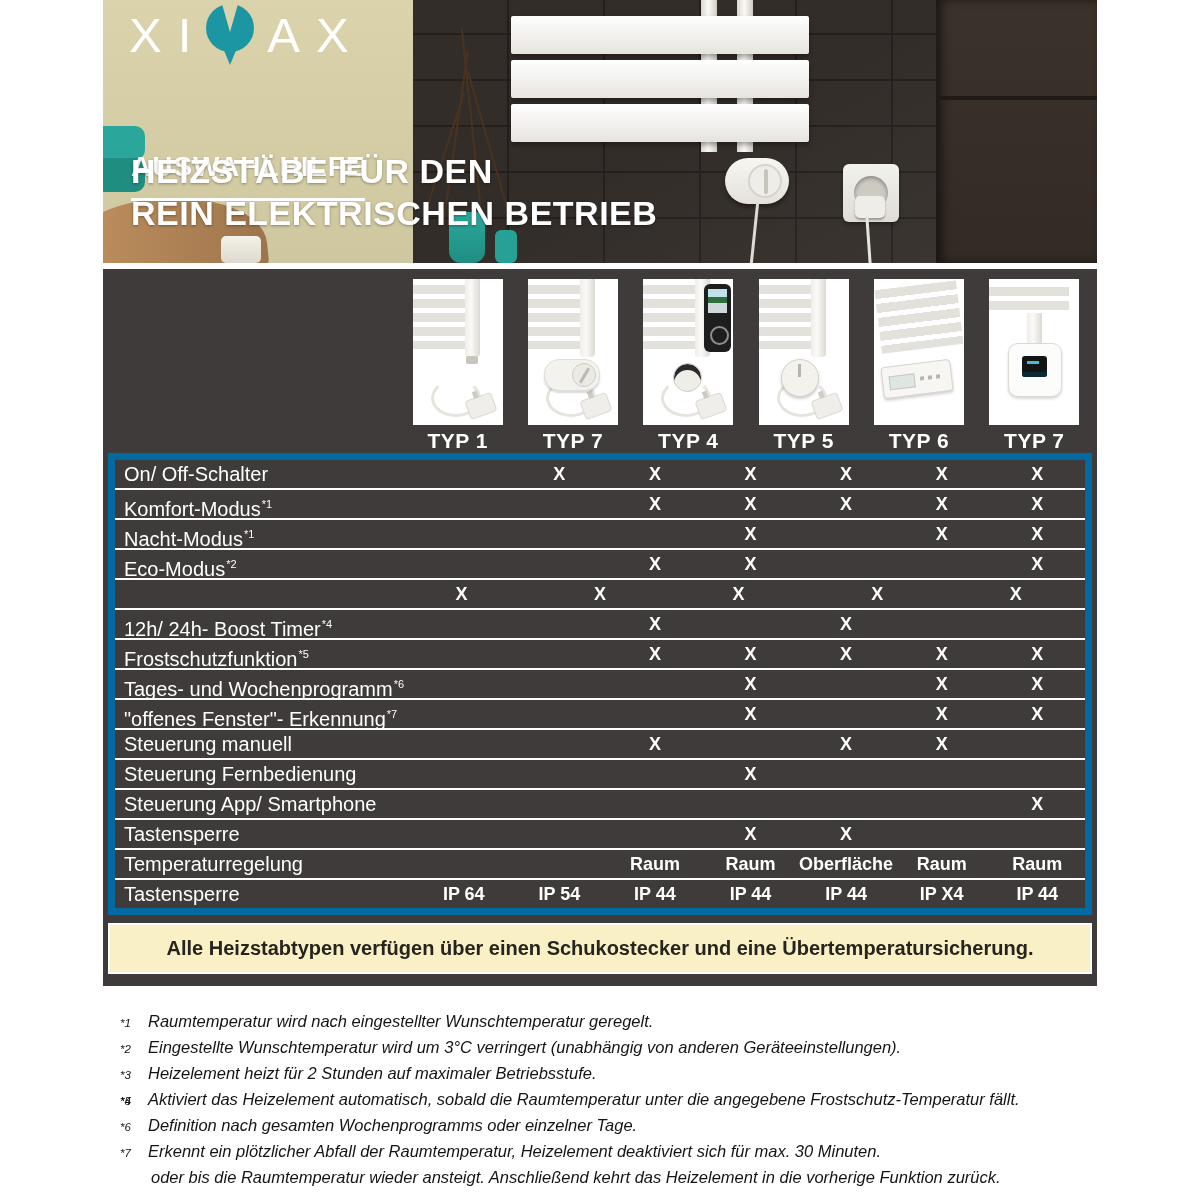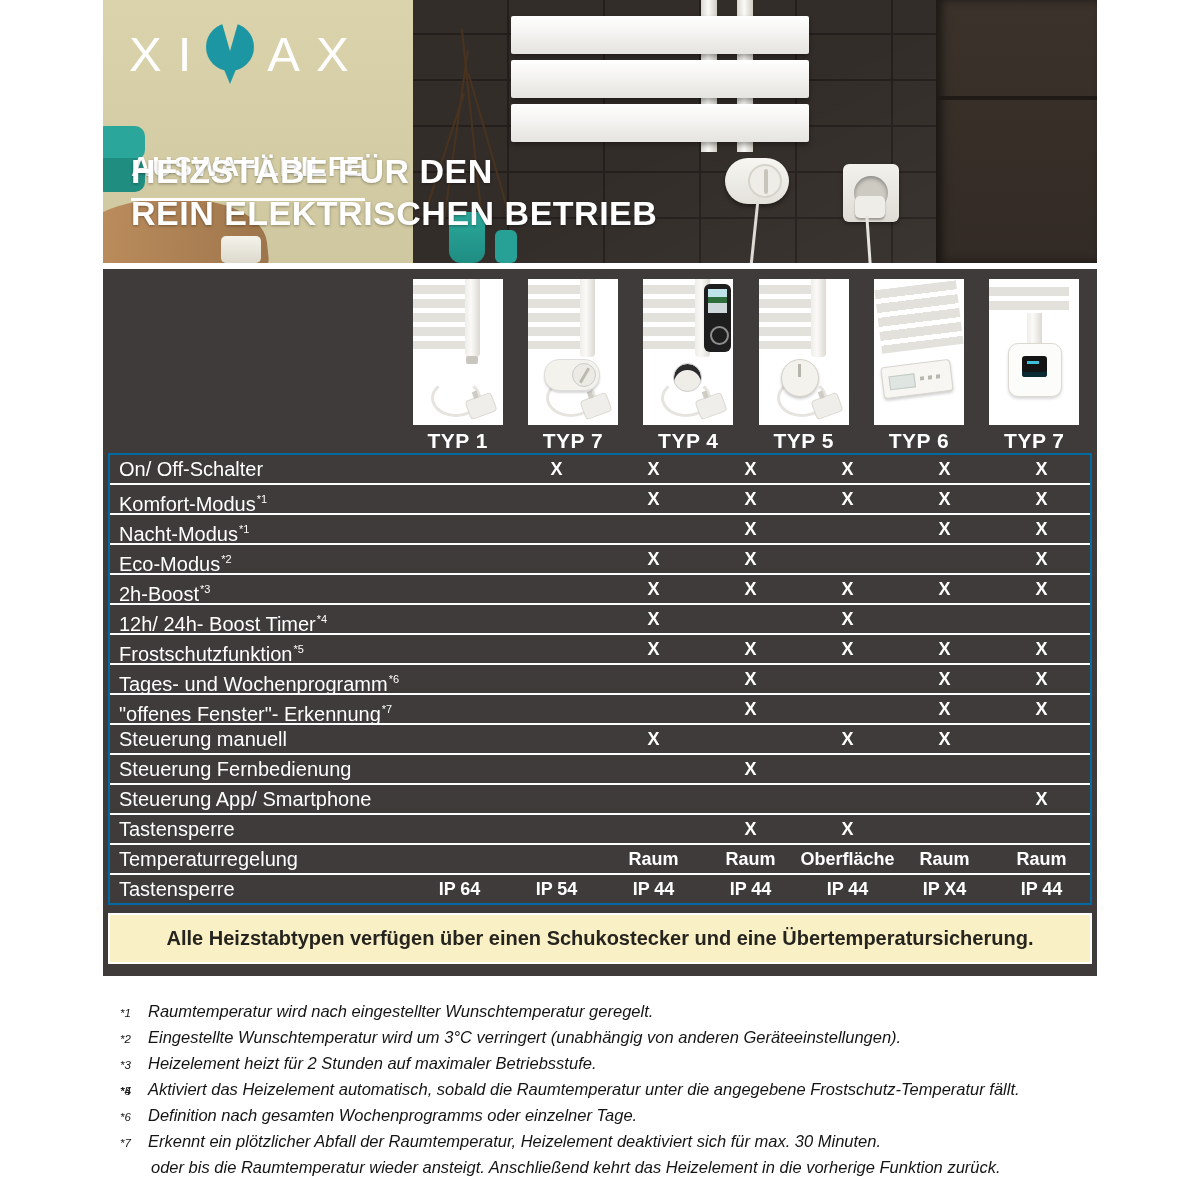--- a/index.html
+++ b/index.html
@@ -31,21 +31,21 @@
   .b1{left:352px;top:50px;height:170px;transform:rotate(8deg);}
   .b2{left:368px;top:28px;height:195px;transform:rotate(-6deg);}
   .b3{left:340px;top:90px;height:130px;transform:rotate(18deg);}
   .b4{left:385px;top:70px;height:150px;transform:rotate(-16deg);}
   .vase{position:absolute;left:346px;top:212px;width:36px;height:51px;background:linear-gradient(180deg,#2ba89b,#1f8d82);border-radius:8px 8px 12px 12px;z-index:2;}
   .vase2{position:absolute;left:392px;top:230px;width:22px;height:33px;background:#27a095;border-radius:6px;z-index:2;}
   .towel1,.towel2{position:absolute;left:-8px;width:50px;height:34px;border-radius:10px;z-index:2;}
   .towel1{top:126px;background:#2aa79a;} .towel2{top:158px;background:#1f8d80;}
   .chair{position:absolute;left:-36px;top:198px;width:200px;height:100px;background:linear-gradient(100deg,#c29260,#9c744b);border-radius:45% 55% 30% 40%;transform:rotate(-6deg);z-index:1;}
   .cylinder{position:absolute;left:118px;top:236px;width:40px;height:27px;background:linear-gradient(180deg,#f4f2ea,#ddd9cd);border-radius:5px;z-index:2;}
-  .logo{position:absolute;left:26px;top:23px;z-index:5;color:#fff;font-size:49px;font-weight:500;letter-spacing:16px;display:flex;align-items:center;line-height:1;}
+  .logo{position:absolute;left:26px;top:4px;z-index:5;color:#fff;font-size:49px;font-weight:500;letter-spacing:16px;display:flex;align-items:center;line-height:1;}
   .logo svg{margin:0 10px 0 -4px;}
   .eyebrow{position:absolute;left:28px;top:110px;z-index:5;color:#fff;font-weight:700;font-size:28px;letter-spacing:1px;border-bottom:3px solid #fff;padding-bottom:15px;text-shadow:0 1px 2px rgba(0,0,0,.25);margin-top:41px;}
   .h1a,.h1b{position:absolute;left:28px;z-index:5;color:#fff;font-weight:700;font-size:34px;letter-spacing:.5px;text-shadow:0 1px 3px rgba(0,0,0,.35);}
   .h1a{top:152px;} .h1b{top:194px;}
 
   
   .panel{margin-top:6px;background:#3e3b3a;padding:10px 5px 12px;}
   .col-headers{display:flex;margin-left:292px;}
   .colh{flex:1;text-align:center;}
   .typlabel{font-weight:700;font-size:21px;color:#fff;margin-top:4px;letter-spacing:.5px;}
@@ -73,21 +73,21 @@
   .typ-6 .rungs{width:82px;left:4px;transform:rotate(-7deg);}
   .typ-6 .acc{display:block;left:8px;top:84px;width:68px;height:30px;background:#f7f6f3;border:1px solid #d8d5ce;border-radius:4px;transform:rotate(-7deg);box-shadow:0 2px 3px rgba(0,0,0,.18);}
   .typ-6 .acc::before{content:"";position:absolute;left:6px;top:9px;width:24px;height:12px;background:#dfe6e2;border:1px solid #c3c9c4;}
   .typ-6 .acc::after{content:"";position:absolute;right:7px;top:13px;width:24px;height:4px;background:repeating-linear-gradient(90deg,#b9b6ae 0 4px,transparent 4px 8px);}
   .typ-7 .rungs{width:80px;height:28px;top:8px;}
   .typ-7 .tube{left:38px;top:34px;height:34px;}
   .typ-7 .acc{display:block;left:19px;top:64px;width:52px;height:52px;background:#fcfcfa;border:1px solid #dcd9d2;border-radius:10px;box-shadow:0 2px 3px rgba(0,0,0,.15);}
   .typ-7 .acc::before{content:"";position:absolute;left:13px;top:12px;width:25px;height:21px;background:#141414;border-radius:3px;box-shadow:inset 0 -5px 0 #0a2b33;}
   .typ-7 .acc::after{content:"";position:absolute;left:18px;top:17px;width:12px;height:3px;background:#3fc0d8;}
 
-  .tbl{border:2px solid #0369a1;}
+  .tbl{border:7px solid #0369a1;}
   .trow{display:flex;height:28px;line-height:28px;border-top:2px solid #fff;}
   .trow:first-child{border-top:none;}
   .lbl{flex:0 0 292px;padding-left:9px;font-size:20px;color:#fff;white-space:nowrap;}
   .lbl sup{font-size:11px;margin-left:1px;}
   .cell{flex:1;text-align:center;color:#fff;font-size:18px;}
   .mark,.val{font-weight:700;}
   .banner{margin-top:8px;border:2px solid #fff;background:#faf0c5;text-align:center;font-weight:700;font-size:20px;color:#26241f;padding:12px 4px;}
 
   
   .footnotes{margin:22px 0 0 17px;font-style:italic;color:#141414;}
@@ -237,21 +237,20 @@
           <div class="lbl"><span>Eco-Modus</span><sup>*2</sup></div>
           <div class="cell"></div>
           <div class="cell"></div>
           <div class="cell mark">X</div>
           <div class="cell mark">X</div>
           <div class="cell"></div>
           <div class="cell"></div>
           <div class="cell mark">X</div>
         </div>
         <div class="trow">
-          <div class="lbl"><span>2h-Boost</span><sup>*3</sup></div>
           <div class="cell"></div>
           <div class="cell"></div>
           <div class="cell mark">X</div>
           <div class="cell mark">X</div>
           <div class="cell mark">X</div>
           <div class="cell mark">X</div>
           <div class="cell mark">X</div>
         </div>
         <div class="trow">
           <div class="lbl"><span>12h/ 24h- Boost Timer</span><sup>*4</sup></div>

